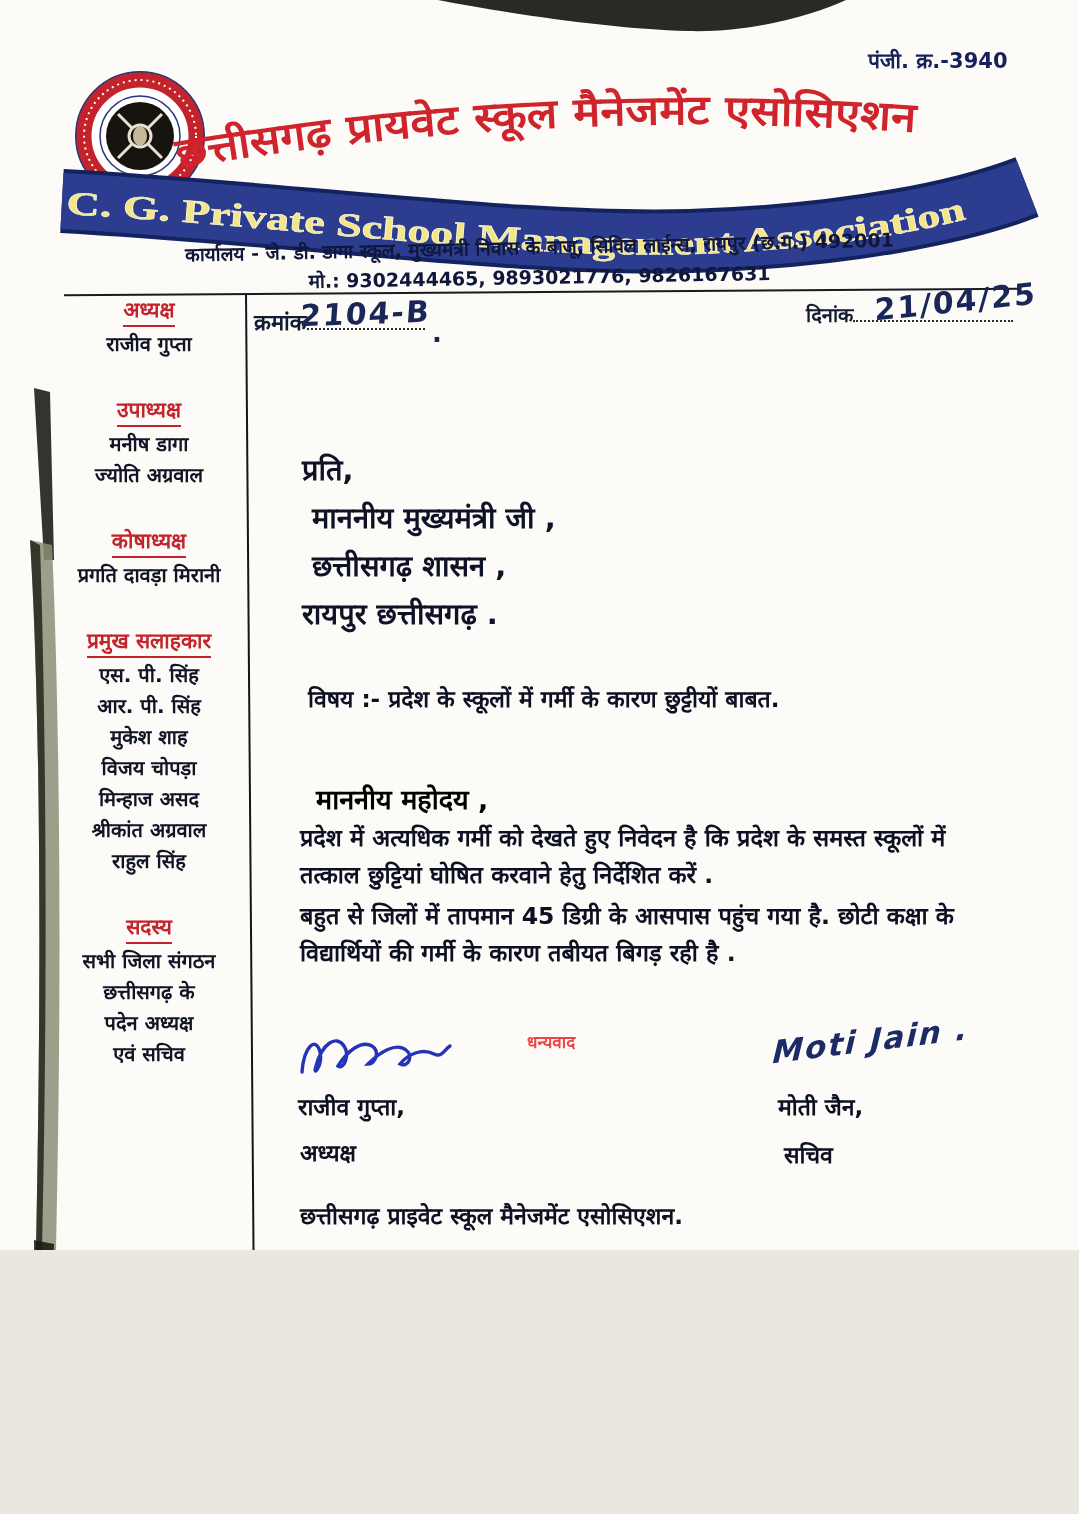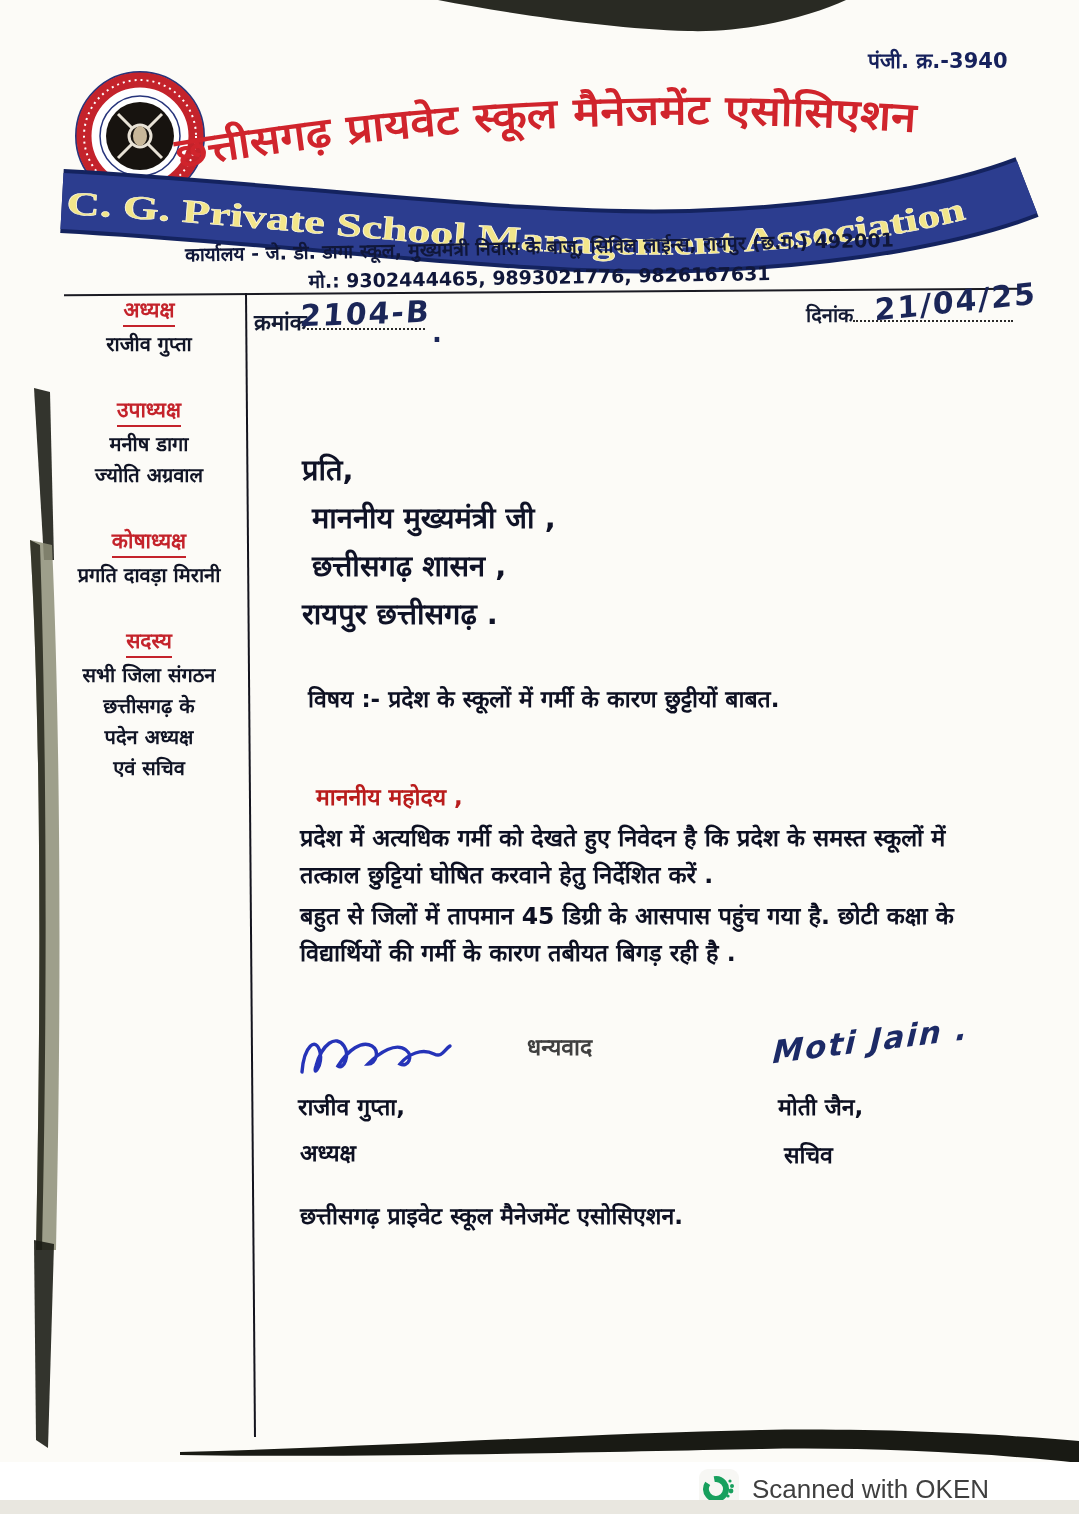--- a/index.html
+++ b/index.html
@@ -1,17 +1,17 @@
 <!DOCTYPE html>
 <html><head>
 <meta charset="utf-8">
 <style>
   html,body{margin:0;padding:0;background:#e9e7e0;}
   .page{
-    position:relative; width:1079px; height:1500px; margin:0 auto;
+    position:relative; width:1079px; height:1250px; margin:0 auto;
     background:#fcfbf7; overflow:hidden;
     font-family:"DejaVu Sans","Liberation Sans",sans-serif;
     color:#141b33;
   }
   .abs{position:absolute;}
   
   .scan-svg{position:absolute;left:0;top:0;pointer-events:none;}
   .footer-strip{position:absolute;left:0;top:1462px;width:1079px;height:52px;background:#ffffff;}
   
   .reg-no{position:absolute;left:868px;top:46px;font-size:21px;font-weight:700;color:#16215c;}
@@ -36,26 +36,26 @@
   .serial-val{position:absolute;left:300px;top:296px;font-size:30px;transform:rotate(-2deg) skewX(-6deg);}
   .serial-dot{position:absolute;left:432px;top:318px;font-size:26px;color:#1b2658;}
   .dateline{position:absolute;left:806px;top:300px;font-size:20px;font-weight:700;}
   .dateline .dots{width:160px;}
   .date-val{position:absolute;left:874px;top:284px;font-size:30px;transform:rotate(-6deg) skewX(-5deg);}
   
   .to-block{position:absolute;left:302px;top:446px;font-size:29px;font-weight:700;color:#0f1226;}
   .to-block div{line-height:48px;}
   .to-block div.ind{padding-left:10px;}
   .subject{position:absolute;left:308px;top:682px;font-size:23px;font-weight:700;color:#0d1022;}
-  .salutation{position:absolute;left:316px;top:780px;font-size:23px;font-weight:700;color:#b91c1c;}
+  .salutation{position:absolute;left:316px;top:780px;font-size:27px;font-weight:700;color:#000000;}
   .para{position:absolute;left:300px;width:706px;font-size:23.5px;font-weight:700;
         color:#0d1022;line-height:37px;}
   .para1{top:820px;}
   .para2{top:898px;}
-  .thanks{position:absolute;left:527px;top:1030px;font-size:23px;font-weight:700;color:#404040;}
+  .thanks{position:absolute;left:527px;top:1030px;font-size:17px;font-weight:700;color:#ef4444;}
   .sig-left-svg{position:absolute;left:296px;top:1026px;}
   .sign-name{position:absolute;font-size:23px;font-weight:700;color:#0d1022;}
   .nm-l{left:298px;top:1090px;text-align:right;}  .role-l{left:300px;top:1136px;}
   .org-l{left:300px;top:1151px;margin-top:48px;} .nm-r{left:778px;top:1090px;}
   .role-r{left:784px;top:1138px;}
   .sig-right{position:absolute;left:772px;top:1022px;font-size:31px;font-style:italic;
              font-weight:700;color:#1c2a66;letter-spacing:2px;transform:rotate(-7deg) skewX(-10deg);}
   
   .oken{position:absolute;left:698px;top:1468px;}
   .oken-text{position:absolute;left:752px;top:1474px;font-size:26px;color:#3f3f3f;font-weight:500;
@@ -123,20 +123,30 @@
     <section class="sb">
       <div class="sb-title">उपाध्यक्ष</div>
       <div class="sb-name">मनीष डागा</div>
       <div class="sb-name">ज्योति अग्रवाल</div>
     </section>
     <section class="sb">
       <div class="sb-title">कोषाध्यक्ष</div>
       <div class="sb-name">प्रगति दावड़ा मिरानी</div>
     </section>
     <section class="sb">
+      <div class="sb-title">प्रमुख सलाहकार</div>
+      <div class="sb-name">एस. पी. सिंह</div>
+      <div class="sb-name">आर. पी. सिंह</div>
+      <div class="sb-name">मुकेश शाह</div>
+      <div class="sb-name">विजय चोपड़ा</div>
+      <div class="sb-name">मिन्हाज असद</div>
+      <div class="sb-name">श्रीकांत अग्रवाल</div>
+      <div class="sb-name">राहुल सिंह</div>
+    </section>
+    <section class="sb">
       <div class="sb-title">सदस्य</div>
       <div class="sb-name">सभी जिला संगठन</div>
       <div class="sb-name">छत्तीसगढ़ के</div>
       <div class="sb-name">पदेन अध्यक्ष</div>
       <div class="sb-name">एवं सचिव</div>
     </section>
   </aside>
 
   <div class="serial">
     <span>क्रमांक</span><span class="dots"></span>

